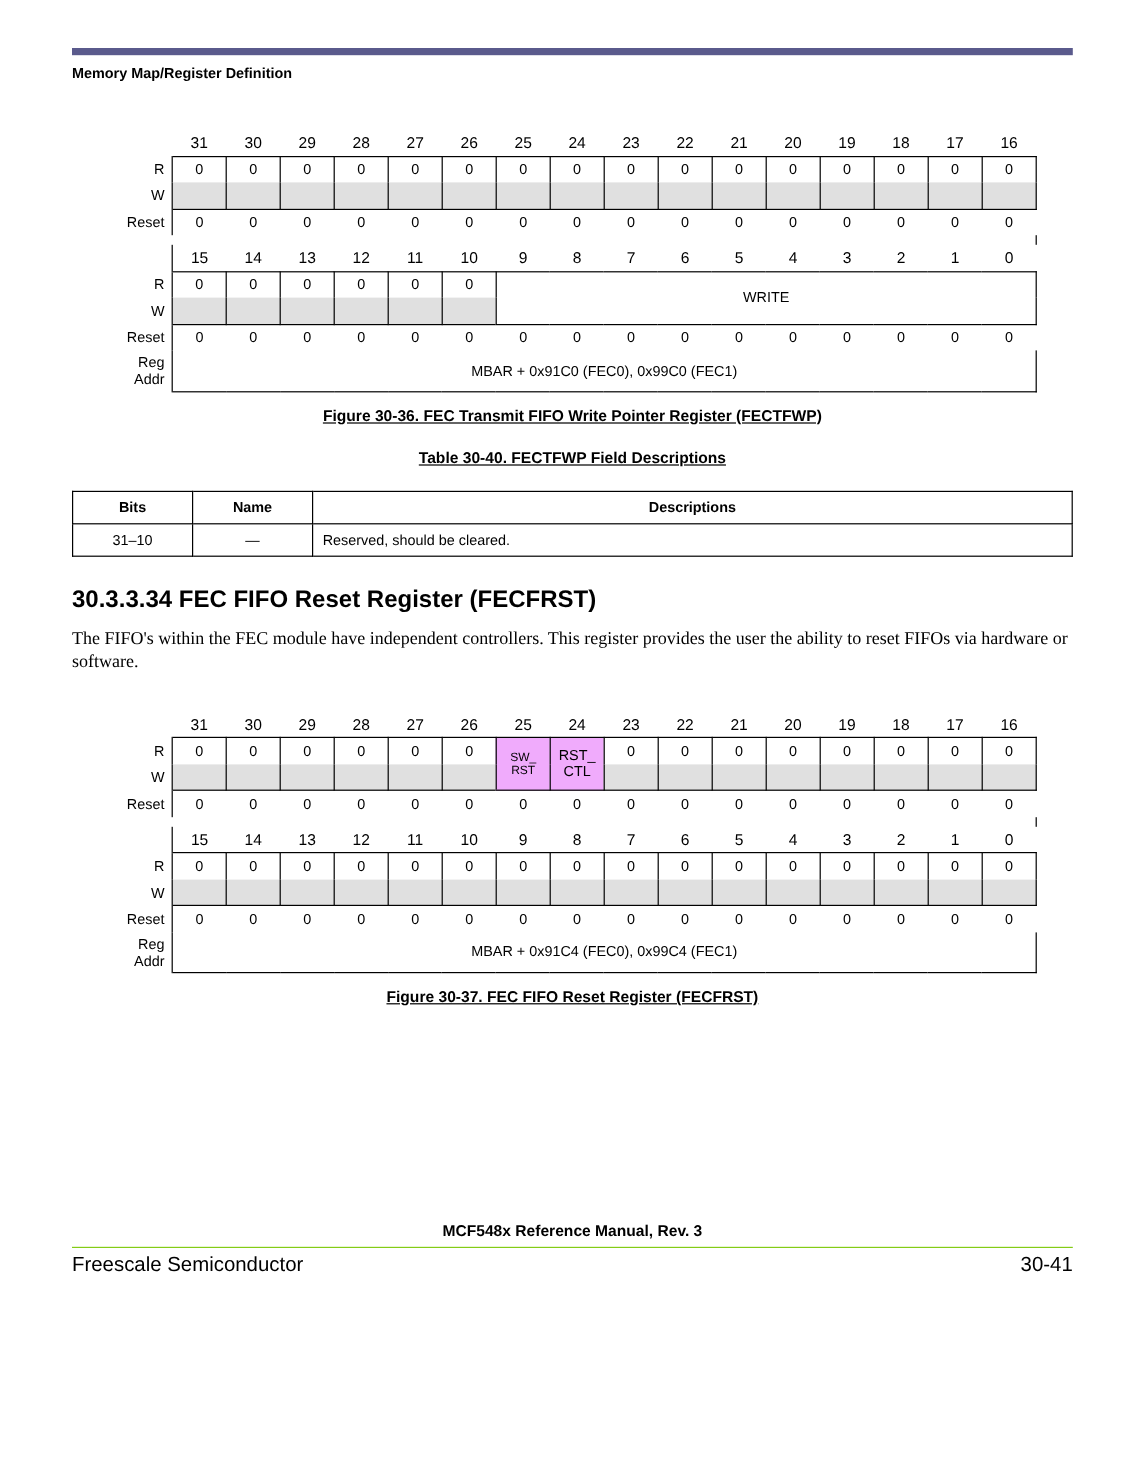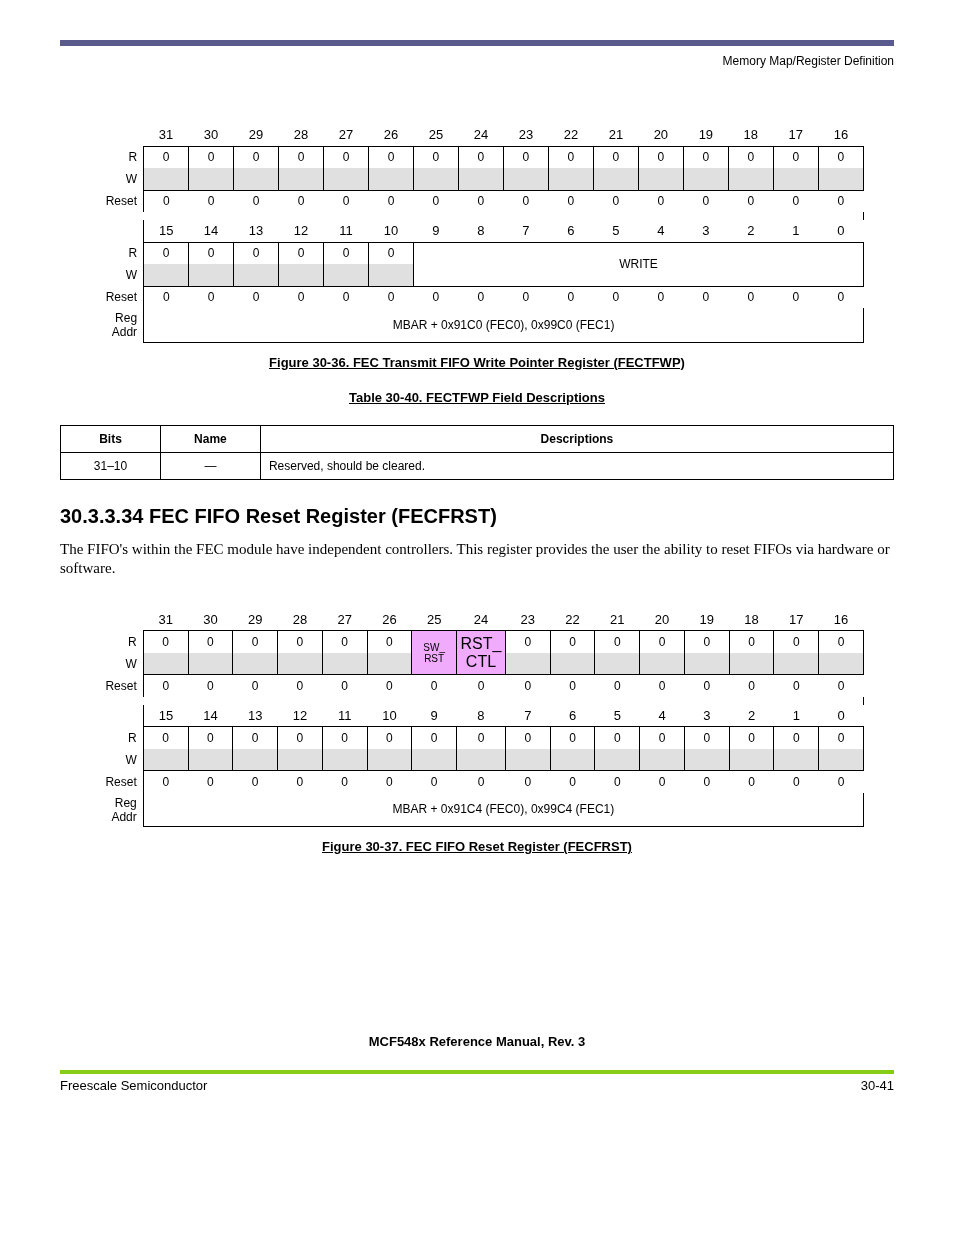--- a/index.html
+++ b/index.html
@@ -11,24 +11,23 @@
     background: #fff;
     padding: 40px 60px 30px 60px;
     width: 954px;
   }
   .top-line {
     height: 6px;
     background: #5a5a8c;
     margin-bottom: 8px;
   }
   .header-section {
-    text-align: right;
-    font-weight: normal;
+    font-weight: bold;
     font-size: 12px;
-    margin-bottom: 56px;
+    margin-bottom: 40px;
   }
   .reg-diagram {
     margin: 0 30px 12px 30px;
   }
   .reg-table {
     border-collapse: collapse;
     width: 100%;
     font-size: 12px;
   }
   .reg-table td, .reg-table th {
@@ -107,25 +106,25 @@
     line-height: 1.3;
     margin: 0 0 30px 0;
   }
   .footer-title {
     text-align: center;
     font-weight: bold;
     font-size: 13px;
     margin-top: 180px;
   }
   .footer-bar {
-    border-top: 4px solid #84cc16;
-    margin-top: 21px;
+    border-top: 1px solid #84cc16;
+    margin-top: 6px;
     display: flex;
     justify-content: space-between;
-    font-size: 13px;
+    font-size: 17px;
     padding-top: 4px;
   }
   .spacer-row td { height: 8px; padding:0; }
 </style>
 </head>
 <body>
 
 <div class="top-line"></div>
 <div class="header-section">Memory Map/Register Definition</div>
 
@@ -322,21 +321,21 @@
   </tr>
   <tr>
     <td class="lbl-col">R</td>
     <td class="r-cell">0</td>
           <td class="r-cell">0</td>
           <td class="r-cell">0</td>
           <td class="r-cell">0</td>
           <td class="r-cell">0</td>
           <td class="r-cell">0</td>
     <td class="span-cell" rowspan="2" style="font-size:10px;line-height:1.1">SW_<br>RST</td>
-    <td class="span-cell" rowspan="2" style="font-size:16px;line-height:1.1">RST_<br>CTL</td>
+    <td class="span-cell" rowspan="2" style="font-size:12px;line-height:1.1">RST_<br>CTL</td>
     <td class="r-cell">0</td>
           <td class="r-cell">0</td>
           <td class="r-cell">0</td>
           <td class="r-cell">0</td>
           <td class="r-cell">0</td>
           <td class="r-cell">0</td>
           <td class="r-cell">0</td>
           <td class="r-cell">0</td>
   </tr>
   <tr>

